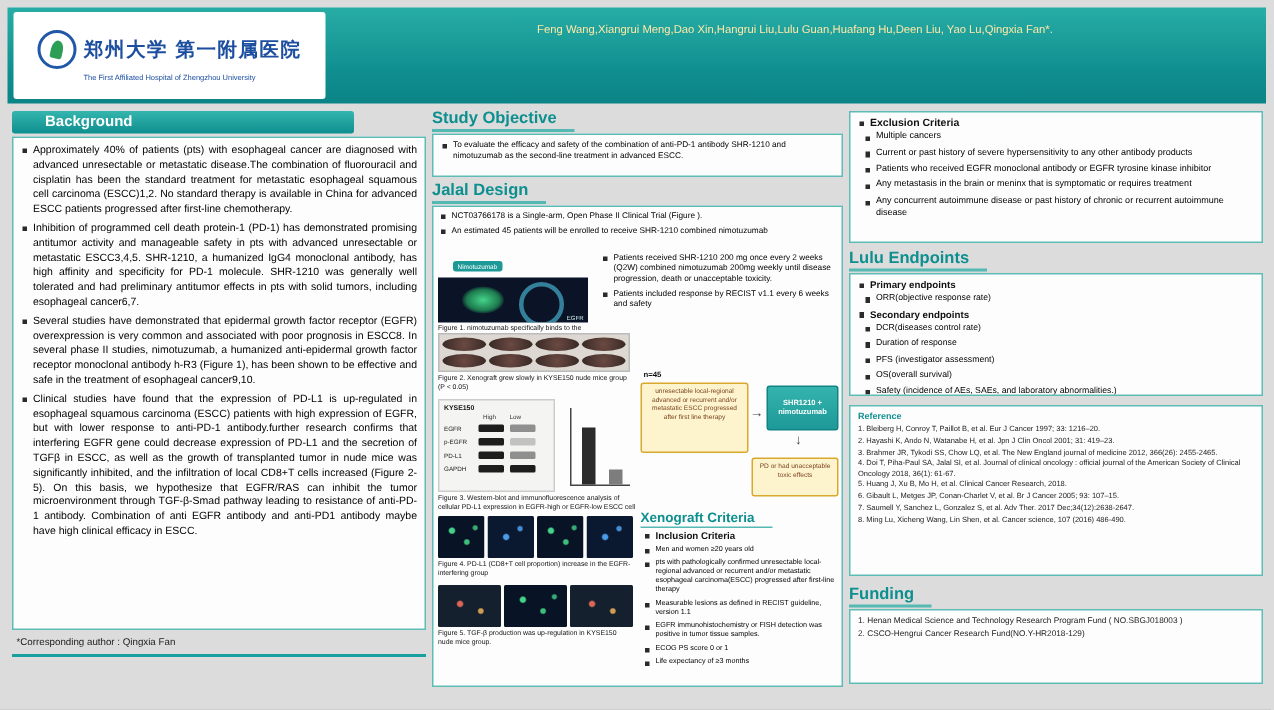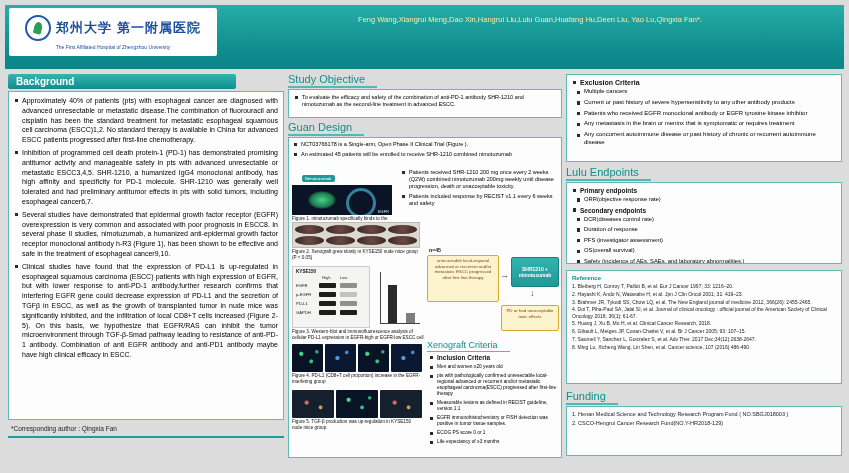--- a/index.html
+++ b/index.html
@@ -2,47 +2,47 @@
 <html><head>
 <meta charset="utf-8">
 <style>
   * { margin:0; padding:0; box-sizing:border-box; }
   html,body { background:#c2c2c2; font-family:"Liberation Sans", sans-serif; }
   .poster { position:relative; width:849px; height:473px; background:#dcdcdc; overflow:hidden; }
 
   
   .hdr { position:absolute; left:5px; top:5px; width:839px; height:64px;
          background:linear-gradient(180deg,#28ada6 0%,#108f90 65%,#0b8486 100%); }
-  .logo { position:absolute; left:4px; top:3px; width:208px; height:48px; background:#fff;
+  .logo { position:absolute; left:4px; top:3px; width:208px; height:58px; background:#fff;
           display:flex; flex-direction:column; align-items:center; justify-content:center; border-radius:2px; }
   .logo-top { display:flex; align-items:center; gap:5px; }
   .emblem { width:26px; height:26px; border-radius:50%; border:2.5px solid #2157a8; position:relative; background:#fff; flex:0 0 auto; }
   .emblem::before { content:""; position:absolute; left:7px; top:5px; width:8px; height:12px;
                     background:#2d9e56; border-radius:60% 60% 20% 20%; transform:rotate(12deg); }
   .cn { color:#1d4fa0; font-weight:bold; font-size:13px; letter-spacing:1px; white-space:nowrap; }
   .logo-en { color:#1d4fa0; font-size:5px; margin-top:3px; }
   .tblock { position:absolute; left:216px; top:7px; width:618px; text-align:center; color:#fff; }
   .title { font-size:11.5px; font-weight:bold; line-height:1.25; max-width:580px; margin:0 auto; }
   .authors { font-size:7.5px; color:#ffe9a6; margin-top:3px; }
   .affil { font-size:7.5px; color:#eefbfb; margin-top:2px; }
-  .sec-h { position:absolute; color:#0e8f8f; font-weight:normal; font-size:11px;
+  .sec-h { position:absolute; color:#0e8f8f; font-weight:bold; font-size:11px;
            border-bottom:2px solid #54b9b3; padding:0 12px 1px 0; }
   .sec-h.sm { font-size:9px; border-bottom-width:1.5px; }
   .tbox { position:absolute; border:1px solid #5ebcb7; background:#fdfdfd; padding:4px 5px; overflow:hidden; }
   ul.bl { list-style:none; }
   ul.bl > li { position:relative; padding-left:8px; margin-bottom:3px; }
   ul.bl > li::before { content:""; position:absolute; left:1px; top:0.42em; width:3.2px; height:3.2px; background:#2a2a2a; }
   .subh { font-weight:bold; font-size:6.5px; position:relative; padding-left:8px; margin-bottom:2px; color:#111; }
   .subh::before { content:""; position:absolute; left:1px; top:1.8px; width:3.2px; height:3.2px; background:#2a2a2a; }
   .figcap { font-size:4.6px; line-height:1.25; color:#111; margin-top:1px; }
 
   
   .bgband { position:absolute; left:8px; top:74px; width:228px; height:15px; border-radius:2px;
             background:linear-gradient(180deg,#34b5ad,#0e8f8f); color:#fff; font-weight:bold;
-            font-size:10px; line-height:15px; padding-left:8px; }
+            font-size:10px; line-height:15px; padding-left:22px; }
   .bg-box { left:8px; top:91px; width:276px; height:329px; }
   .bg-box li { font-size:7px; line-height:1.4; text-align:justify; margin-bottom:4px; }
   .footnote { position:absolute; left:8px; top:424px; width:276px; font-size:6.5px; color:#222;
               padding:1px 0 4px 3px; border-bottom:2px solid #17a0a0; }
 
   
   .obj-box { left:288px; top:89px; width:274px; height:29px; }
   .obj-box li, .des-top li, .des-side li { font-size:5.5px; line-height:1.25; }
   .des-box { left:288px; top:137px; width:274px; height:321px; padding:0; position:absolute; }
   .des-top { position:absolute; left:4px; top:3px; width:264px; }
@@ -147,21 +147,21 @@
   </div>
   <div class="footnote">*Corresponding author : Qingxia Fan</div>
 
   <div class="sec-h" style="left:288px; top:73px;">Study Objective</div>
   <div class="tbox obj-box">
     <ul class="bl">
         <li>To evaluate the efficacy and safety of the combination of anti-PD-1 antibody SHR-1210 and nimotuzumab as the second-line treatment in advanced ESCC.</li>
       </ul>
   </div>
 
-  <div class="sec-h" style="left:288px; top:121px;">Guan Design</div>
+  <div class="sec-h" style="left:288px; top:121px;">Jalal Design</div>
   <div class="tbox des-box">
 
     <ul class="bl des-top">
         <li>NCT03766178 is a Single-arm, Open Phase II Clinical Trial (Figure ).</li>
         <li>An estimated 45 patients will be enrolled to receive SHR-1210 combined nimotuzumab</li>
       </ul>
 
     <div class="fig1">
       <span class="nimo">Nimotuzumab</span>
       <div class="f1img">

